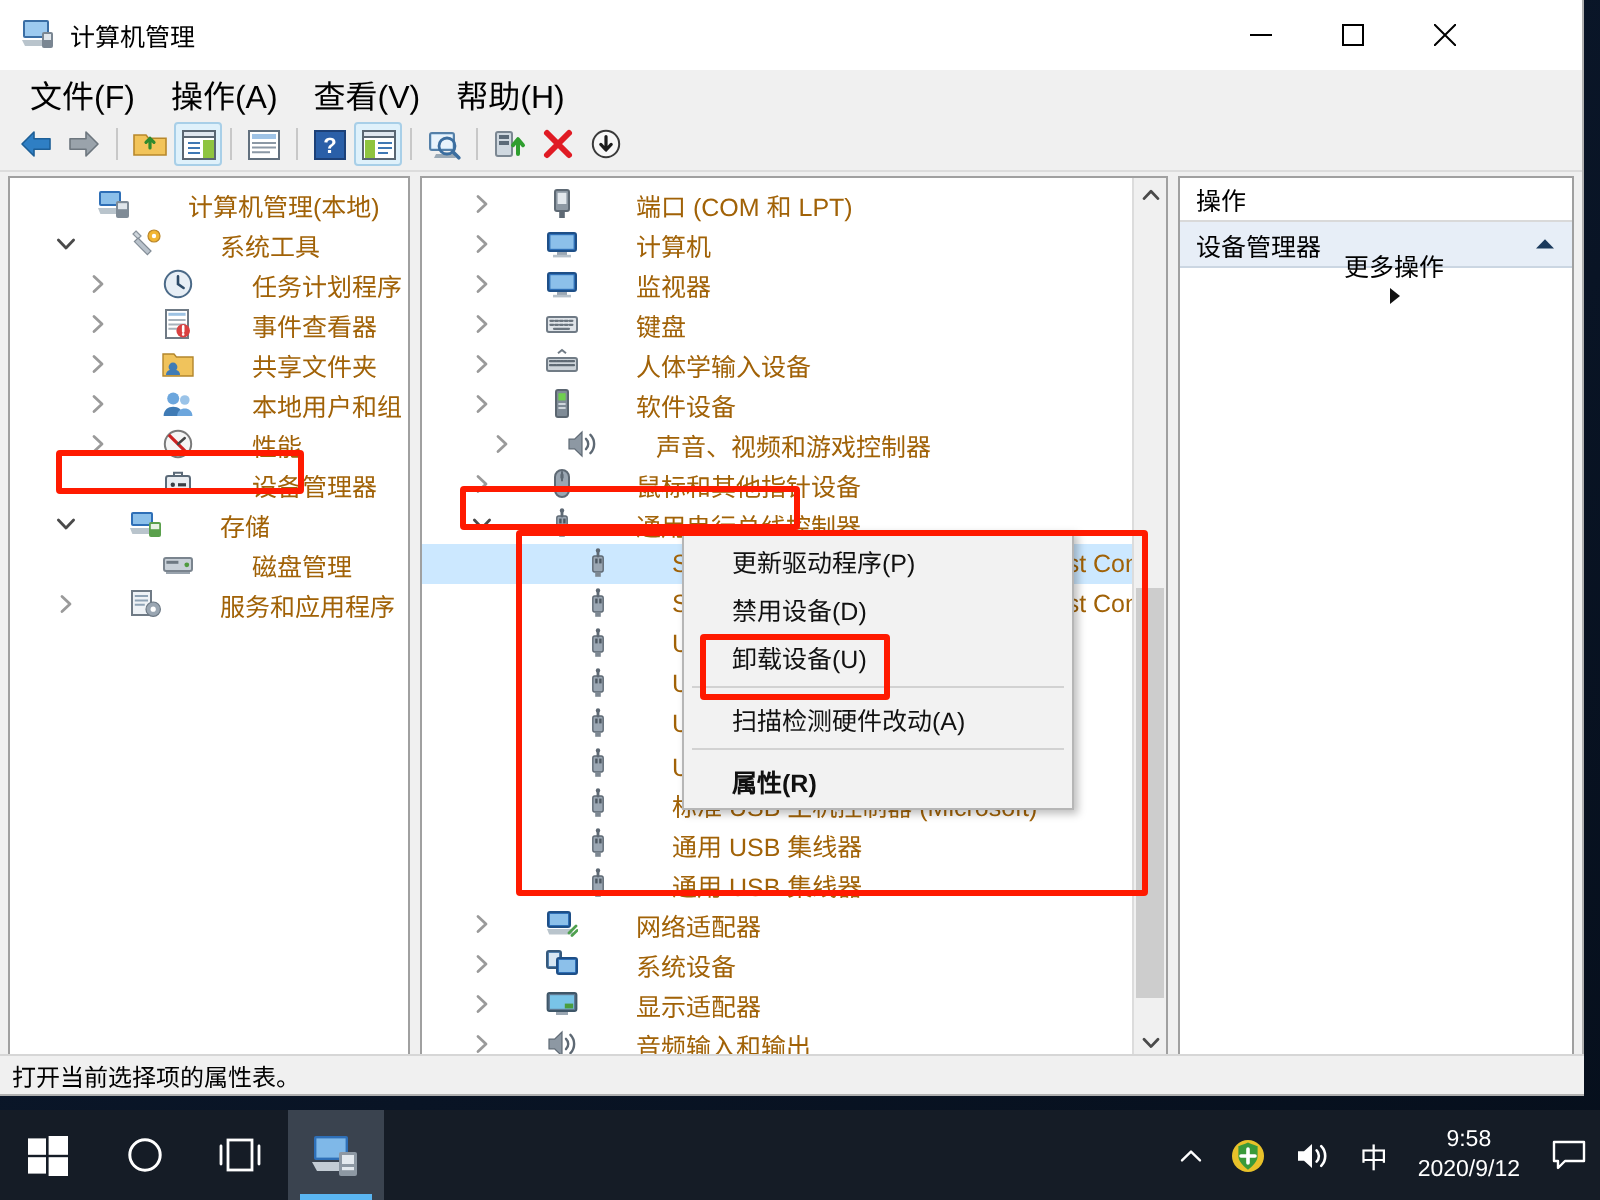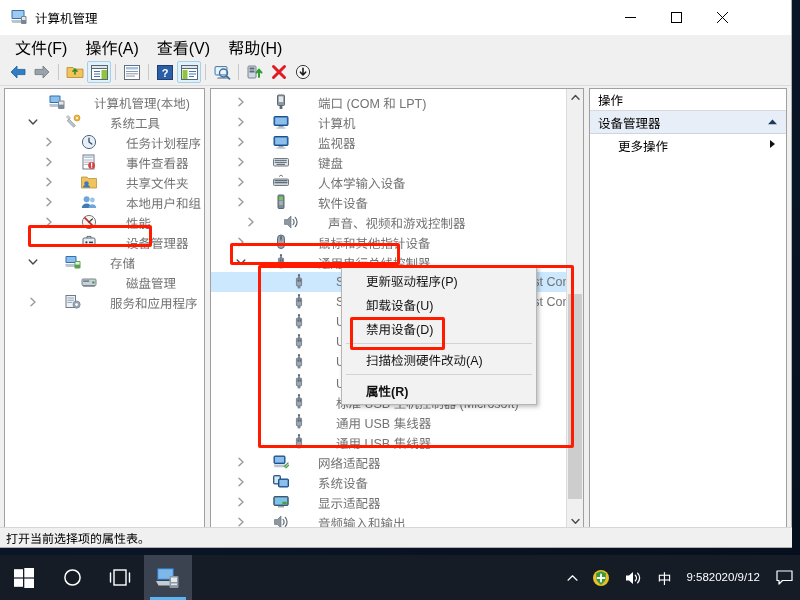--- a/index.html
+++ b/index.html
@@ -40,31 +40,31 @@
   .tb.pressed{border:1px solid #a8cfe8;background:#dff1fb;border-radius:2px;}
   .tbsep{width:1px;height:16px;background:#c8c8c8;margin:0 4px;}
 
   
   .panes{position:absolute;left:0;top:86px;right:0;height:447px;display:flex;}
   .pane-left{width:201px;background:#fff;border:1px solid #a0a0a0;box-sizing:border-box;margin:2px 0 2px 4px;position:relative;overflow:hidden;}
   .pane-mid{flex:1;background:#fff;border:1px solid #a0a0a0;box-sizing:border-box;margin:2px 0 2px 5px;position:relative;overflow:hidden;}
   .pane-right{width:198px;background:#fff;border:1px solid #a0a0a0;box-sizing:border-box;margin:2px 4px 2px 5px;position:relative;overflow:hidden;}
 
   
-  .row{height:20px;display:flex;align-items:center;white-space:nowrap;font-size:12.5px;color:#737373;position:relative;gap:24px;}
+  .row{height:20px;display:flex;align-items:center;white-space:nowrap;font-size:12.5px;color:#a16207;position:relative;gap:24px;}
   .row .exp{width:16px;height:20px;display:flex;align-items:center;justify-content:center;flex:none;color:#8a8a8a;}
   .row .exp svg{display:block;}
   .row .ico{width:17px;height:16px;margin-right:4px;flex:none;position:relative;}
   .row.sel{background:#cce8ff;}
   .row .lbl{overflow:hidden;}
 
   
   .rp-head{height:21px;background:#fff;border-bottom:1px solid #d9d9d9;display:flex;align-items:center;padding-left:8px;font-size:12.5px;}
   .rp-sub{height:22px;background:#e7eef7;border-bottom:1px solid #cbd6e2;display:flex;align-items:center;padding:0 8px;font-size:12.5px;justify-content:space-between;}
-  .rp-item{height:22px;display:flex;align-items:center;padding:0 10px 0 28px;font-size:12.5px;justify-content:space-between;}
+  .rp-item{height:22px;display:flex;align-items:center;padding:0 10px 0 28px;font-size:12.5px;justify-content:flex-end;flex-direction:column;}
 
   
   .vsb{position:absolute;right:0;top:0;bottom:0;width:17px;background:#f0f0f0;border-left:1px solid #dcdcdc;box-sizing:border-box;}
   .vsb .arr{height:17px;display:flex;align-items:center;justify-content:center;color:#555;}
   .vsb .thumb{position:absolute;left:1px;right:1px;background:#cdcdcd;}
 
   
   .ctxmenu{
     position:absolute;background:#f2f2f2;border:1px solid #b6b6b6;
     box-shadow:2px 2px 4px rgba(0,0,0,.25);z-index:40;box-sizing:border-box;
@@ -83,21 +83,21 @@
     box-sizing:border-box;
   }
 
   
   .taskbar{position:absolute;left:0;bottom:0;width:800px;height:45px;background:#151c26;display:flex;align-items:center;}
   .tbtn{width:48px;height:45px;display:flex;align-items:center;justify-content:center;position:relative;}
   .tbtn.active{background:#3a434f;}
   .tbtn.active:after{content:"";position:absolute;left:6px;right:6px;bottom:0;height:3px;background:#5ab6f2;}
   .tray{margin-left:auto;display:flex;align-items:center;height:45px;}
   .tray .ti{height:45px;display:flex;align-items:center;justify-content:center;padding:0 7px;color:#fff;}
-  .clock{height:45px;display:flex;flex-direction:row;align-items:center;justify-content:center;color:#fff;font-size:11.5px;line-height:15px;padding:0 8px;}
+  .clock{height:45px;display:flex;flex-direction:column;align-items:center;justify-content:center;color:#fff;font-size:11.5px;line-height:15px;padding:0 8px;}
   .actioncenter{width:32px;height:45px;display:flex;align-items:center;justify-content:center;}
 </style>
 </head>
 <body>
 
 <div class="desktop">
 
   <div class="window">
 
     <div class="titlebar">
@@ -661,22 +661,22 @@
           <div class="arr" style="position:absolute;bottom:0;left:0;right:0;">
             <svg width="9" height="7" viewBox="0 0 9 7">
                 <path d="M1 1.6L4.5 5.3 8 1.6" fill="none" stroke="#4a4a4a" stroke-width="1.4" stroke-linecap="round" stroke-linejoin="round"></path>
               </svg>
           </div>
         </div>
 
         <div class="ctxmenu" style="left:130px;top:176px;width:196px;padding:2px 0;">
           <div id="ctx-items">
               <div class="ctxitem">更新驱动程序(P)</div>
+              <div class="ctxitem">禁用设备(D)</div>
               <div class="ctxitem">卸载设备(U)</div>
-              <div class="ctxitem">禁用设备(D)</div>
               <div class="ctxsep"></div>
               <div class="ctxitem">扫描检测硬件改动(A)</div>
               <div class="ctxsep"></div>
               <div class="ctxitem bold">属性(R)</div>
             </div>
         </div>
       </div>
 
       <div class="pane-right">
         <div class="rp-head">

